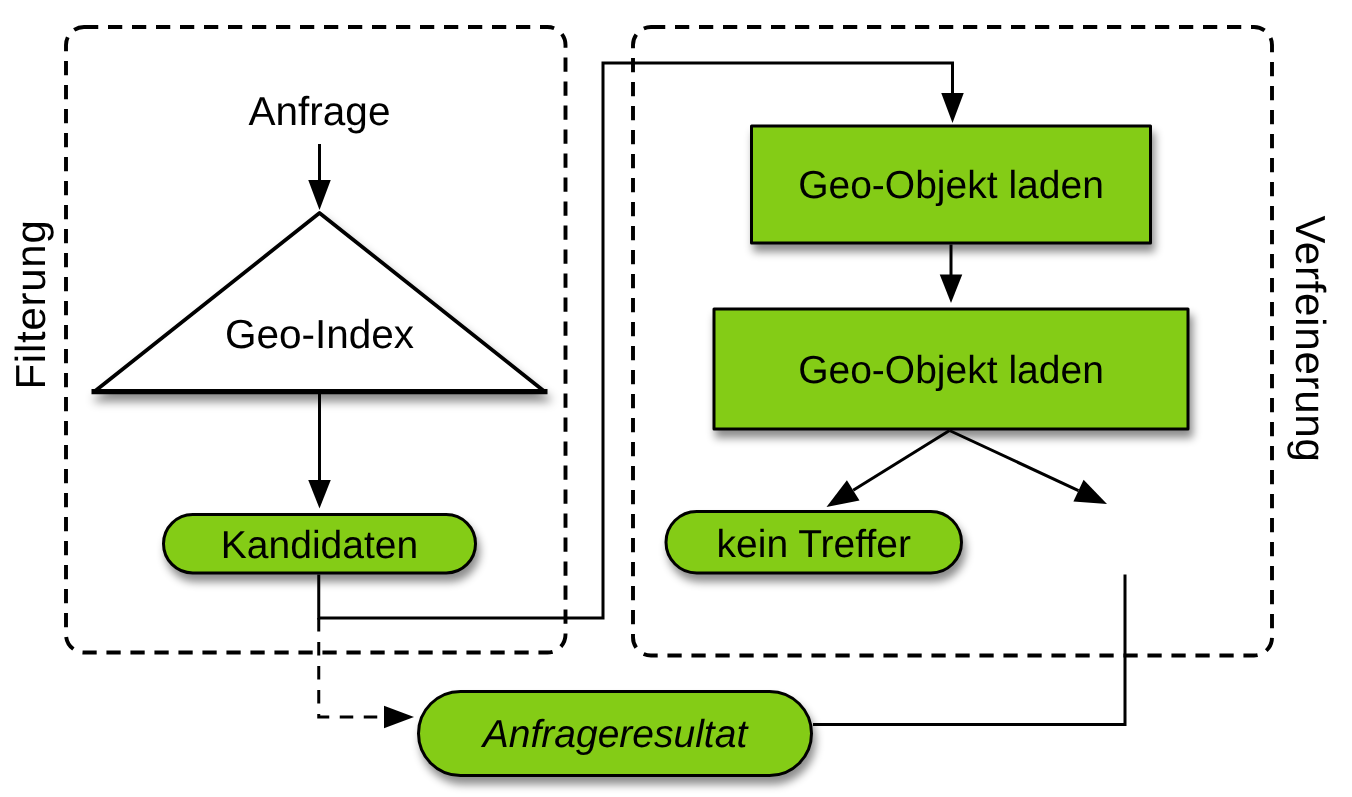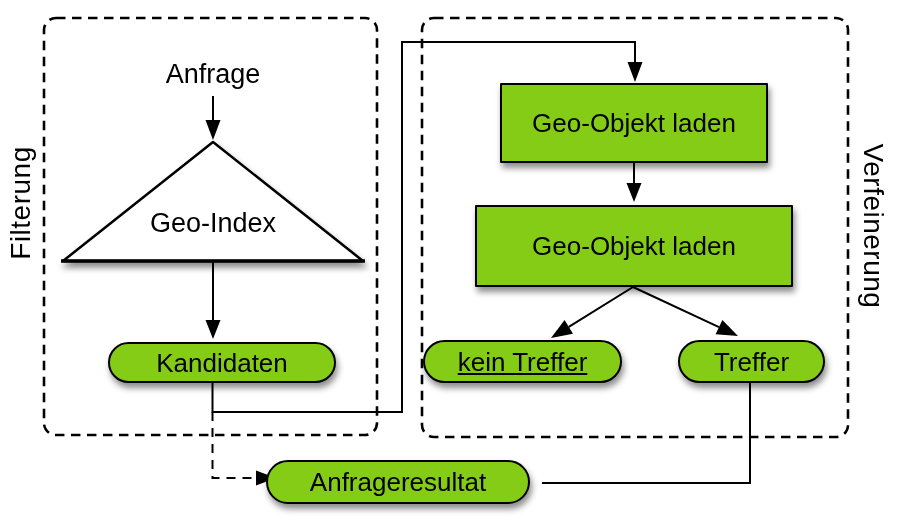--- a/index.html
+++ b/index.html
@@ -138,37 +138,34 @@
   </svg>
 
   <div class="region-label rot-ccw" style="left:21px; top:203px;">Filterung</div>
 
   <div class="region-label rot-cw" style="left:873px; top:226px;">Verfeinerung</div>
 
   <div class="free-label" style="left:130px; top:210px; width:166px;">Geo-Index</div>
 
   <div class="free-label" style="left:130px; top:61px; width:166px;">Anfrage</div>
 
-  <div class="node pill" style="left:108px; top:342px; width:228px; height:41px;">
+  <div class="node pill" style="left:108px; top:342px; width:210px; height:41px;">
     <span>Kandidaten</span>
   </div>
 
   <div class="node rect" style="left:500px; top:83px; width:268px; height:80px;">
     <span>Geo-Objekt laden</span>
   </div>
 
   <div class="node rect" style="left:475px; top:205px; width:318px; height:82px;">
     <span>Geo-Objekt laden</span>
   </div>
 
-  <div class="node pill" style="left:423px; top:340px; width:199px; height:43px;text-decoration:underline;">
+  <div class="node pill" style="left:443px; top:340px; width:199px; height:43px;">
     <span>kein Treffer</span>
   </div>
 
-  <div class="node pill" style="left:678px; top:340px; width:147px; height:43px;">
-    <span>Treffer</span>
-  </div>
 
-  <div class="node pill" style="left:266px; top:460px; width:264px; height:44px;">
+  <div class="node pill" style="left:278px; top:460px; width:264px; height:58px;font-style:italic;">
     <span>Anfrageresultat</span>
   </div>
 
 </div>
 
 </body></html>

